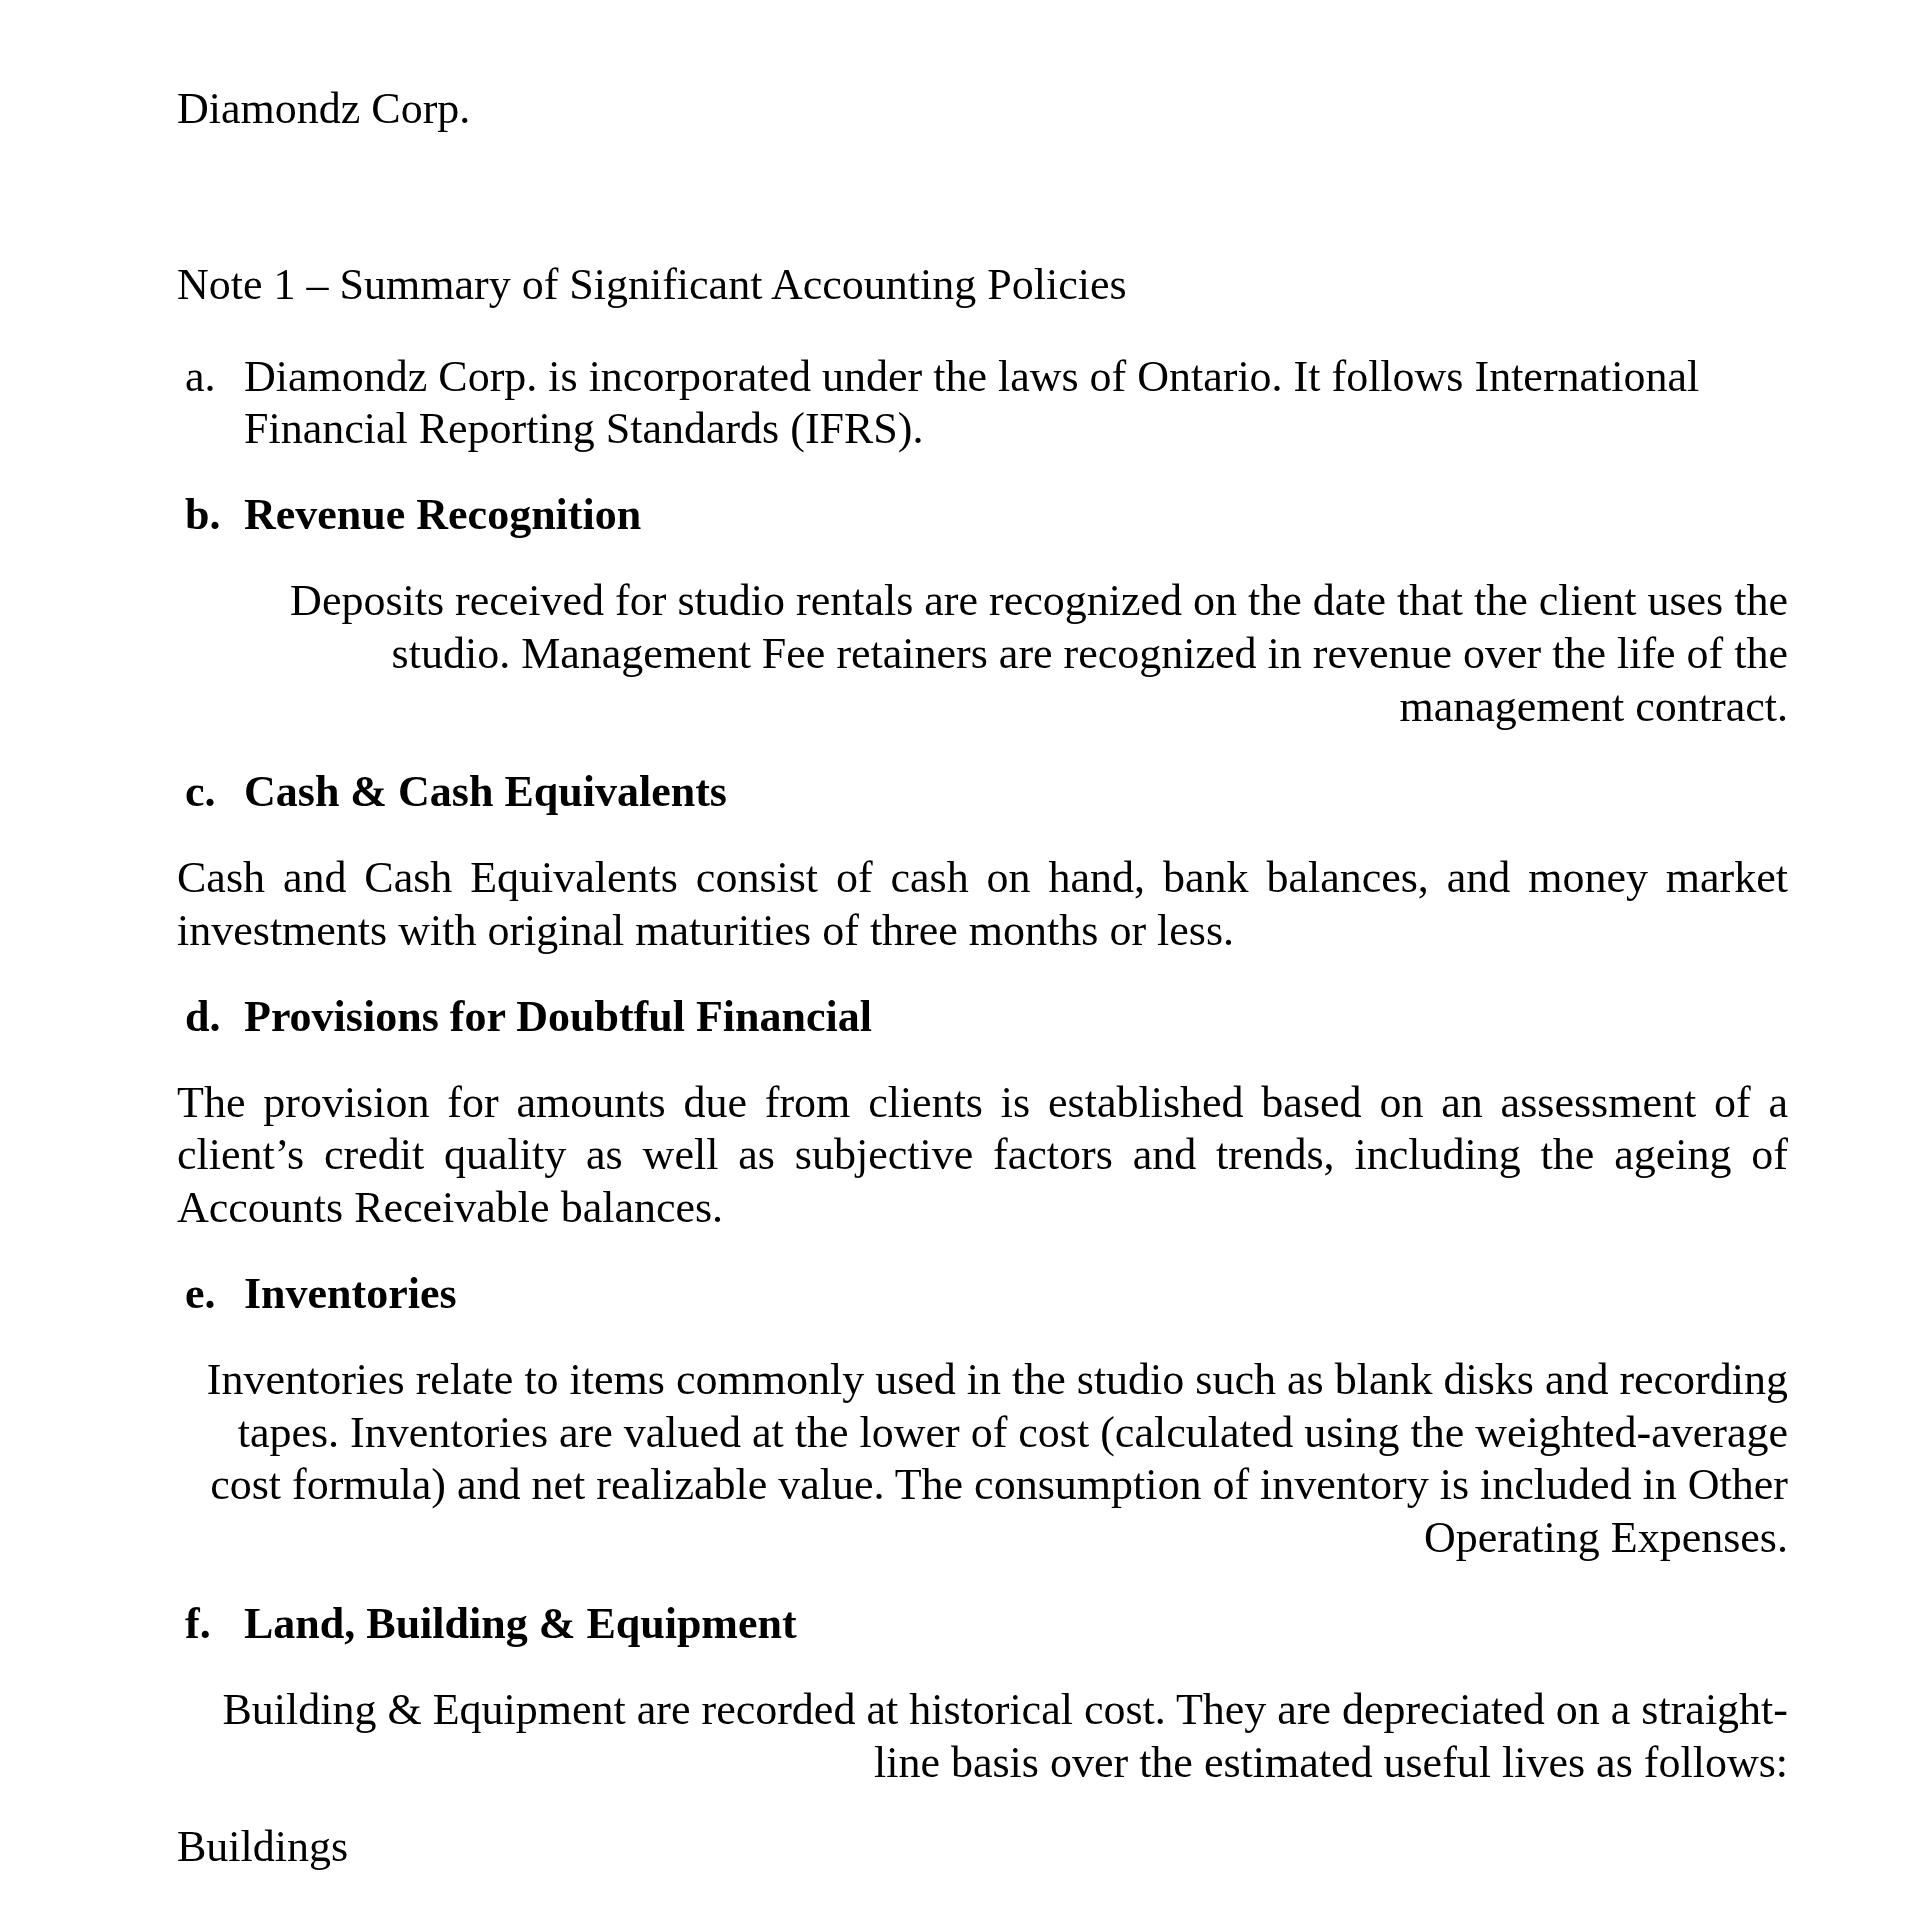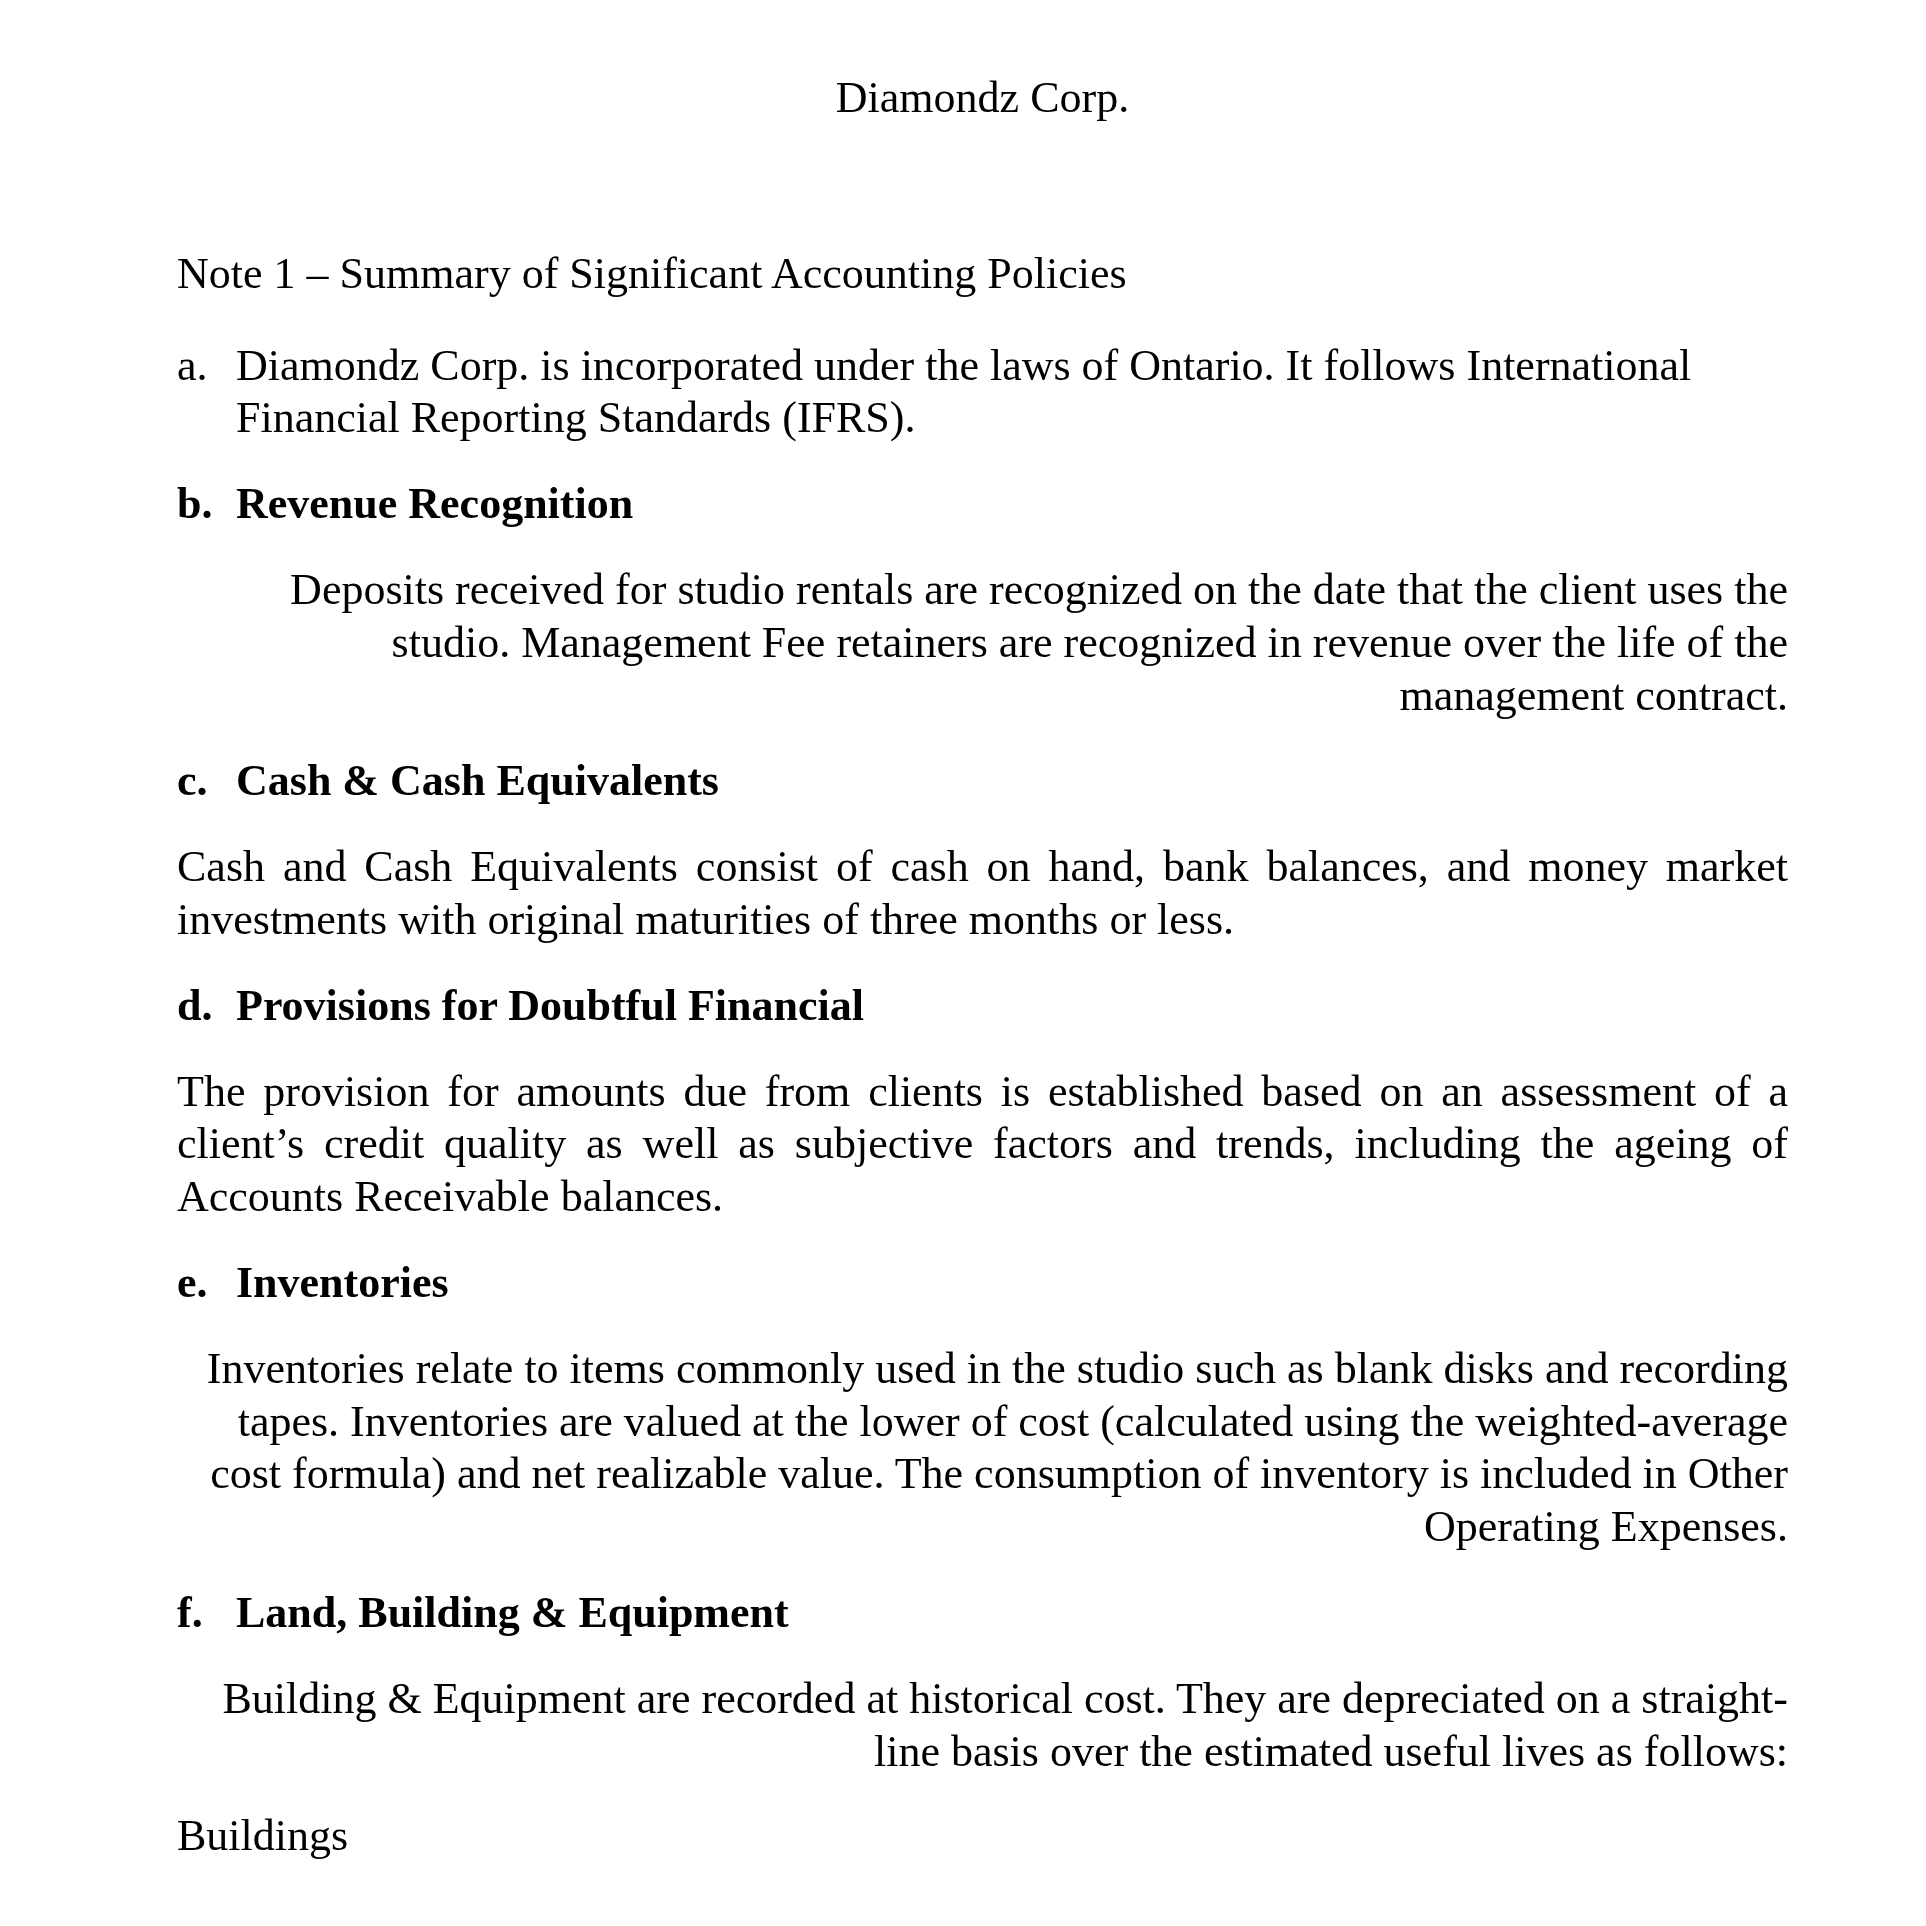--- a/index.html
+++ b/index.html
@@ -13,29 +13,29 @@
     height: 2233px;
     background: #ffffff;
     color: #000000;
     font-family: "Liberation Serif", "DejaVu Serif", serif;
     font-size: 44px;
     line-height: 1.2;
     padding: 71px 175px 0 177px;
     overflow: hidden;
   }
   .doc-title {
-    text-align: center;
-    margin: 1px 0 123px 0;
+    text-align: left;
+    margin: 12px 0 123px 0;
   }
   .note-heading {
     font-weight: normal;
     margin: 0 0 39px 0;
   }
   .block {
-    margin: 0 0 33px 0;
+    margin: 0 0 33px 8px;
   }
   .hang {
     padding-left: 59px;
   }
   .hang .marker {
     display: inline-block;
     width: 59px;
     margin-left: -59px;
   }
   .section-heading {

